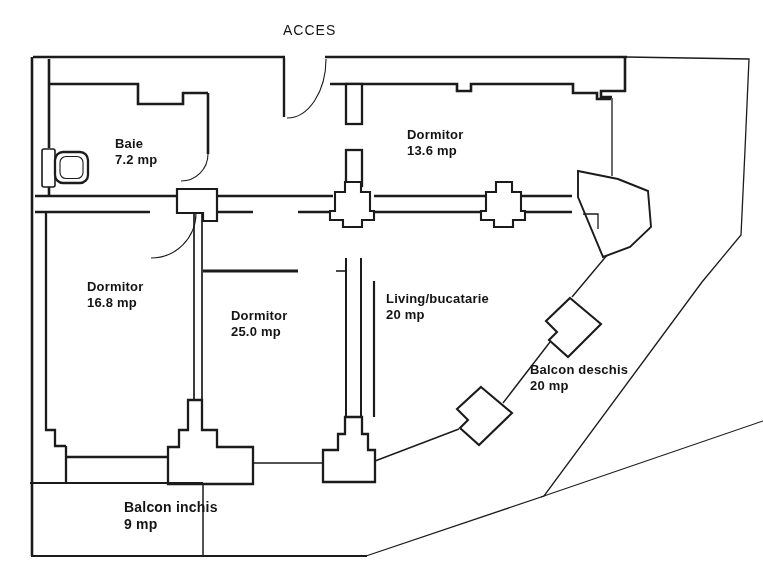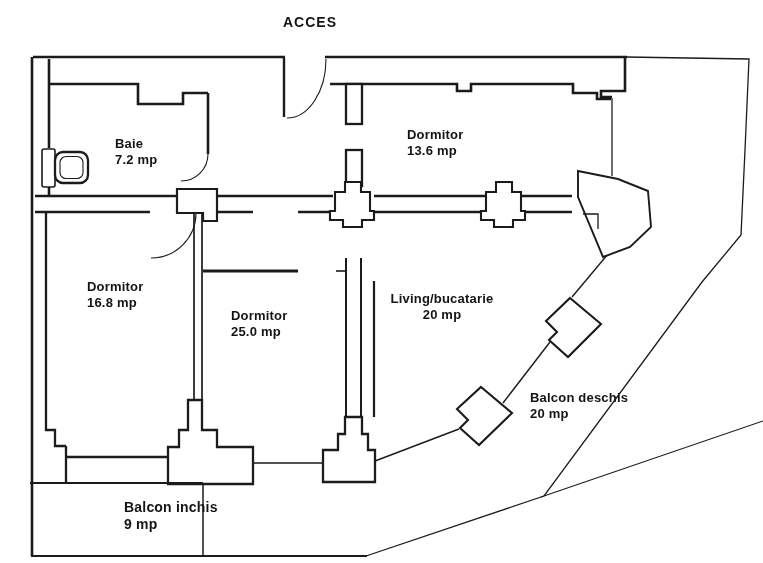--- a/index.html
+++ b/index.html
@@ -2,36 +2,36 @@
 <html><head>
 <meta charset="utf-8">
 <style>
   html,body{margin:0;padding:0;background:#ffffff;}
   .stage{
     position:relative;width:763px;height:563px;background:#ffffff;
     font-family:"Liberation Sans",sans-serif;overflow:hidden;
   }
   .plan-svg{position:absolute;left:0;top:0;}
   .title{
-    position:absolute;left:283px;top:14px;font-size:14px;font-weight:bold;
+    position:absolute;left:283px;top:22px;font-size:14px;font-weight:normal;
     letter-spacing:1px;color:#141414;
   }
   .room-label{
     position:absolute;font-size:13px;font-weight:bold;line-height:16px;
     color:#141414;letter-spacing:0.2px;white-space:nowrap;
   }
   .room-label span{display:block;}
-  .room-label.center{text-align:center;}
+  .room-label.center{}
   .lbl-baie{left:115px;top:136px;}
   .lbl-hol{left:266px;top:142px;}
   .lbl-d117{left:407px;top:127px;}
   .lbl-d152{left:87px;top:279px;}
   .lbl-d161{left:231px;top:308px;}
   .lbl-living{left:386px;top:291px;width:112px;}
-  .lbl-bdeschis{left:530px;top:390px;}
+  .lbl-bdeschis{left:530px;top:362px;}
   .lbl-binchis{left:93px;top:499px;font-size:14px;line-height:17px;margin-left:31px;}
 </style>
 </head>
 <body>
 
 <div class="stage">
 
   <svg class="plan-svg" width="763" height="563" viewBox="0 0 763 563">
     <g stroke="#1b1b1b" fill="none" stroke-linecap="butt" stroke-linejoin="miter">
 

